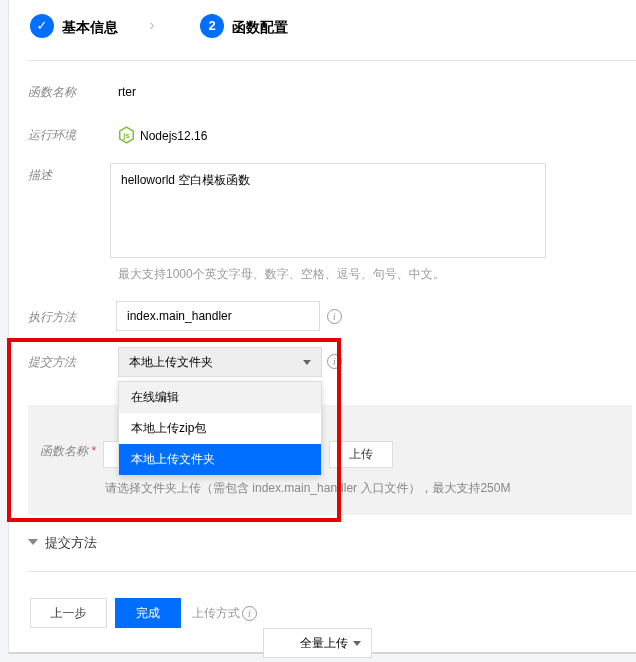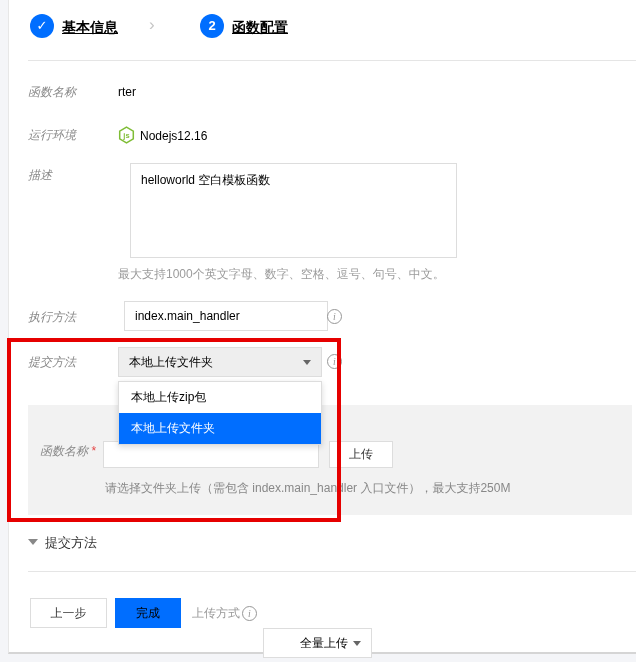--- a/index.html
+++ b/index.html
@@ -19,21 +19,21 @@
     border-bottom:2px solid #d5d5d5;
   }
   .abs { position:absolute; }
 
   
   .step-circle {
     width:24px; height:24px; border-radius:50%;
     background:#006eff; color:#fff;
     text-align:center; line-height:24px; font-size:13px; font-weight:bold;
   }
-  .step-label { font-size:14px; font-weight:bold; color:#000; line-height:16px;text-decoration:underline; }
+  .step-label { font-size:14px; font-weight:bold; color:#000; line-height:16px; }
   .step-chevron { font-size:17px; color:#c5c5c5; line-height:20px; }
   .divider { height:1px; background:#e5e5e5; }
 
   
   .f-label { color:#888; line-height:14px;font-style:italic; }
   .f-value { color:#000; line-height:14px; }
   .textarea {
     border:1px solid #ddd; background:#fff; color:#000;
     font-family:"Liberation Sans","DejaVu Sans",sans-serif; font-size:12px;
     padding:8px 10px; resize:none; outline:none; display:block;
@@ -89,21 +89,21 @@
   }
 
   
   .adv-caret {
     display:inline-block; width:0; height:0; margin-right:7px; vertical-align:2px;
     border-left:5px solid transparent; border-right:5px solid transparent;
     border-top:6px solid #888;
   }
   .adv-label { color:#333; font-size:13px; }
   .btn-primary {
-    background:#006eff; border:1px solid #006eff; color:#000000;
+    background:#006eff; border:1px solid #006eff; color:#ffffff;
     display:flex; align-items:center; justify-content:center; cursor:pointer;
   }
   .footer-label { color:#999; display:flex; align-items:center; gap:2px; }
 </style>
 </head>
 <body>
 
 <div class="panel"></div>
 
 <div class="abs step-circle" style="left:30px; top:14px;">✓</div>
@@ -119,43 +119,44 @@
 <div class="abs f-label" style="left:28px; top:128px;">运行环境</div>
 <span class="abs" style="left:118px; top:126px;">
   <svg width="17" height="18" viewBox="0 0 17 18">
     <polygon points="8.5,1.2 15.3,5.1 15.3,12.9 8.5,16.8 1.7,12.9 1.7,5.1" fill="none" stroke="#7fbd36" stroke-width="1.5"></polygon>
     <text x="8.5" y="11.8" font-size="7.5" fill="#7fbd36" text-anchor="middle" font-weight="bold">js</text>
   </svg>
 </span>
 <div class="abs f-value" style="left:140px; top:129px;">Nodejs12.16</div>
 
 <div class="abs f-label" style="left:28px; top:168px;">描述</div>
-<textarea class="abs textarea" style="left: 130px; top: 163px; width: 327px; height: 95px;">helloworld 空白模板函数</textarea>
+<textarea class="abs textarea" style="left: 110px; top: 163px; width: 436px; height: 95px;">helloworld 空白模板函数</textarea>
 <div class="abs hint" style="left:118px; top:267px;">最大支持1000个英文字母、数字、空格、逗号、句号、中文。</div>
 
 <div class="abs f-label" style="left:28px; top:310px;">执行方法</div>
-<input class="abs text-input" style="left: 124px; top: 301px; width: 204px; height: 30px;" value="index.main_handler">
+<input class="abs text-input" style="left: 116px; top: 301px; width: 204px; height: 30px;" value="index.main_handler">
 <span class="abs info-icon" style="left:327px; top:309px;">i</span>
 
 <div class="abs f-label" style="left:28px; top:355px;">提交方法</div>
 <div class="abs select-box select-gray" style="left:118px; top:347px; width:204px; height:30px;">
   <span>本地上传文件夹</span>
   <span class="caret-down"></span>
 </div>
 <span class="abs info-icon" style="left:327px; top:354px;">i</span>
 
 <div class="abs gray-section" style="left:28px; top:405px; width:604px; height:110px;"></div>
 <div class="abs f-label" style="left:40px; top:444px;">
   <span>函数名称</span><span class="req-star">*</span>
 </div>
 <input class="abs text-input" style="left: 103px; top: 441px; width: 216px; height: 27px; z-index: 1;">
 <div class="abs btn-plain" style="left:329px; top:441px; width:64px; height:27px; z-index:1;">上传</div>
 <div class="abs code-tip" style="left:105px; top:481px; z-index:0;">请选择文件夹上传（需包含 index.main_handler 入口文件），最大支持250M</div>
 
 <div class="abs dropdown-menu" style="left:118px; top:381px; width:204px;">
+  <div class="dropdown-option opt-hover">在线编辑</div>
   <div class="dropdown-option">本地上传zip包</div>
   <div class="dropdown-option opt-selected">本地上传文件夹</div>
 </div>
 
 <div class="abs annotation-rect" style="left:7px; top:338px; width:334px; height:184px;"></div>
 
 <div class="abs" style="left:28px; top:534px;">
   <span class="adv-caret"></span><span class="adv-label">提交方法</span>
 </div>
 <div class="abs divider" style="left:28px; top:571px; width:608px;"></div>

